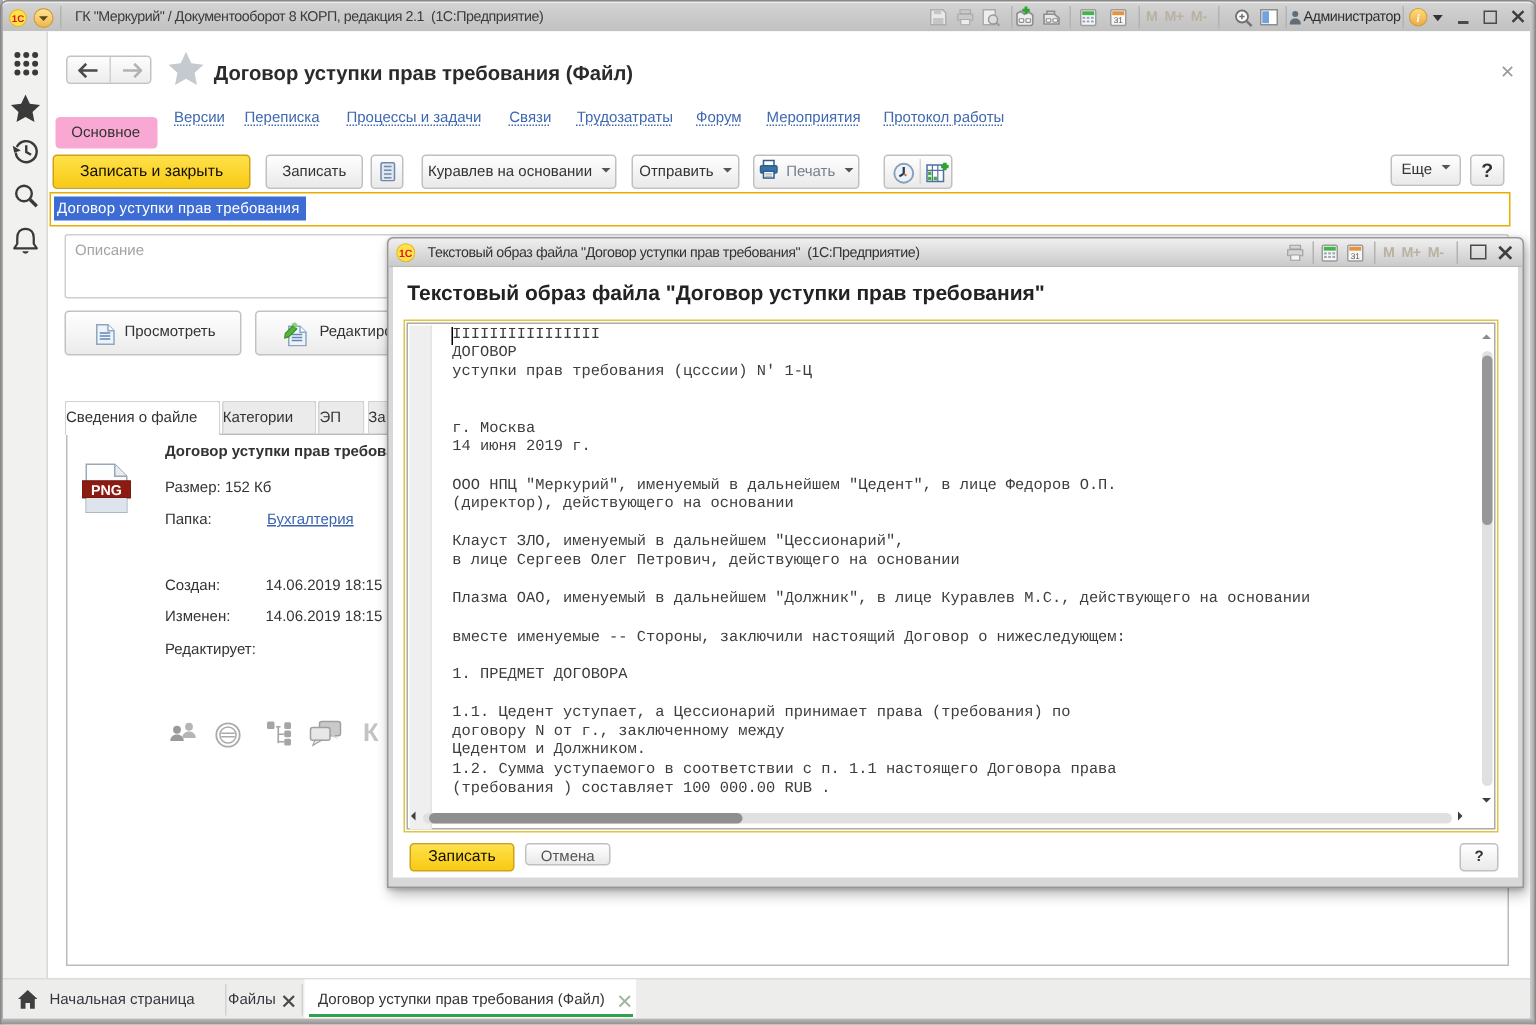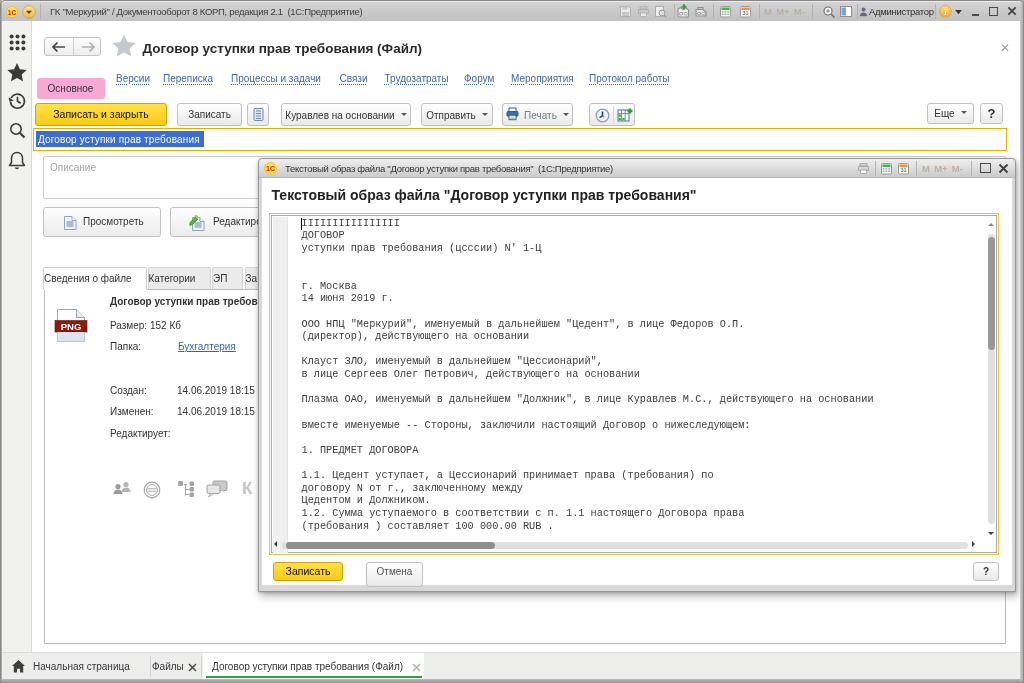--- a/index.html
+++ b/index.html
@@ -428,20 +428,20 @@
    <div class="arr" style="left:718px;top:9px;border-bottom-color:#8a8a8a;border-top-width:0"></div>
    <div class="sbtrack" style="left:718px;top:20px;width:6.5px;height:290px"></div>
    <div class="sbthumb" style="left:718px;top:23px;width:6.5px;height:113px"></div>
    <div class="arr" style="left:718px;top:318px;border-top-color:#3e3e3e;border-bottom-width:0"></div>
    <div class="arr" style="left:4px;top:327.5px;border-right-color:#3e3e3e;border-left-width:0"></div>
    <div class="sbtrack" style="left:11.5px;top:328.5px;width:686px;height:6.5px"></div>
    <div class="sbthumb" style="left:15.5px;top:328.5px;width:209px;height:6.5px;background:#8f8f8f"></div>
    <div class="arr" style="left:701.5px;top:327.5px;border-left-color:#3e3e3e;border-right-width:0"></div>
   </div>
   <div class="btn ybtn" style="left:11px;top:384px;width:70px;height:19px;line-height:17px;position:absolute">Записать</div>
-  <div class="btn" style="left:104px;top:384px;width:57px;height:25px;line-height:17px;position:absolute;color:#555">Отмена</div>
+  <div class="btn" style="left:88px;top:384px;width:57px;height:15px;line-height:17px;position:absolute;color:#555">Отмена</div>
   <div class="btn" style="left:711px;top:384px;width:26px;height:19px;line-height:17px;position:absolute;font-weight:bold">?</div>
  </div>
 </div>
 <div id="ledge"></div>
 <div id="redge"></div>
 <div id="bedge"></div>
 <div id="winframe" style="position:absolute;left:0;top:0;width:1024px;height:683px;border:1px solid #888;border-bottom:none;border-radius:5px 5px 0 0;box-shadow:inset 0 1px 0 rgba(255,255,255,.55);z-index:95;pointer-events:none"></div>
 
 </body></html>

